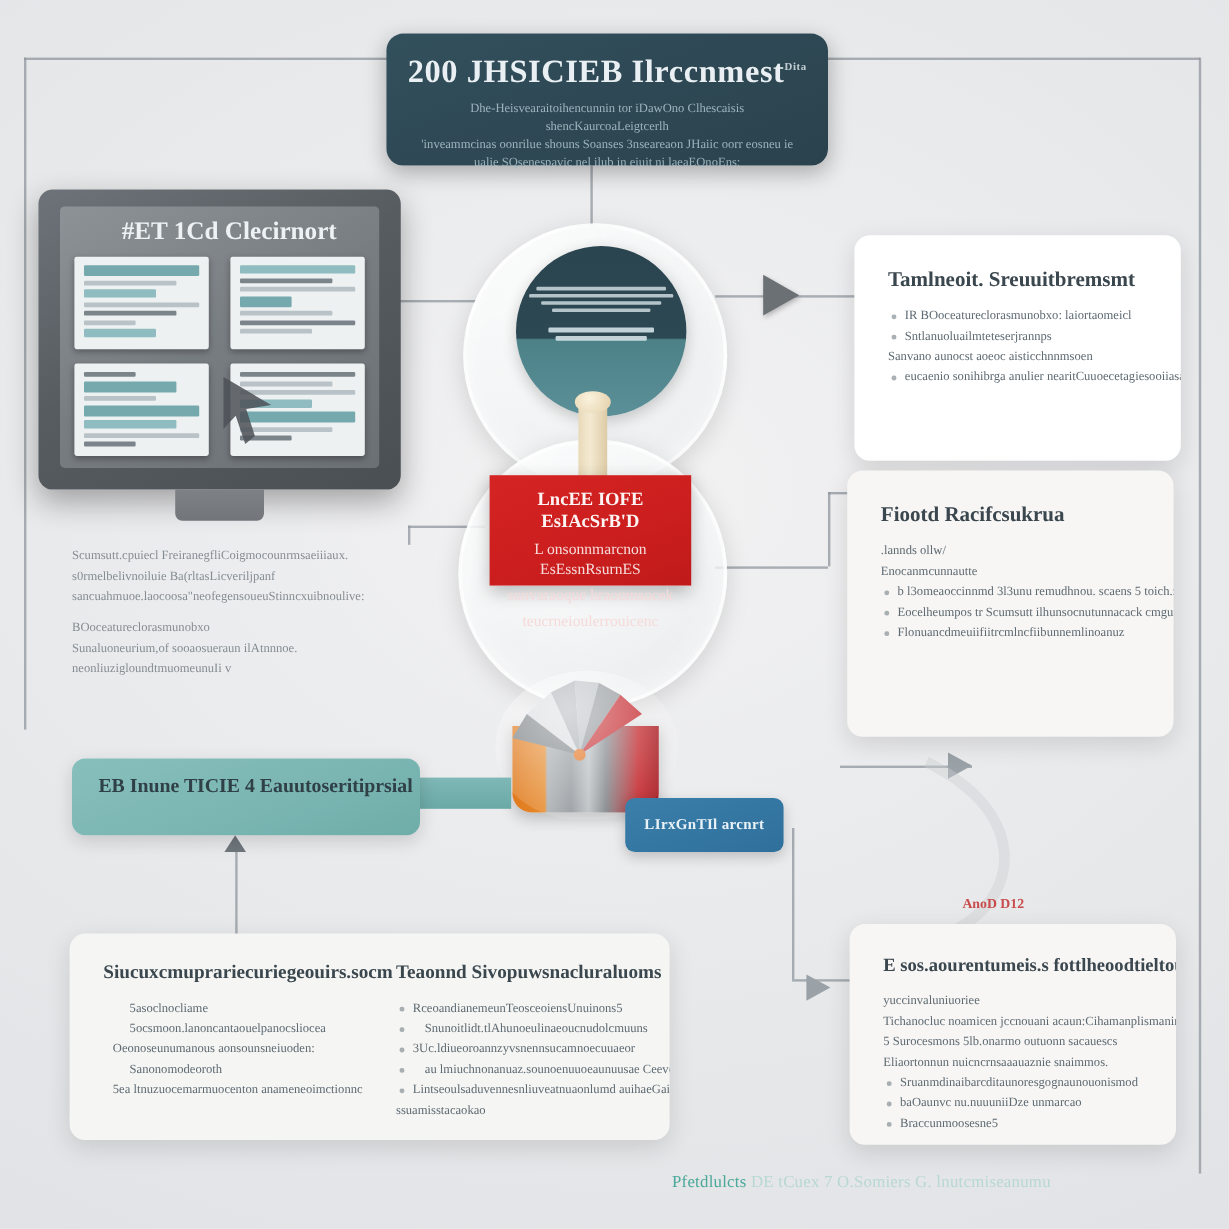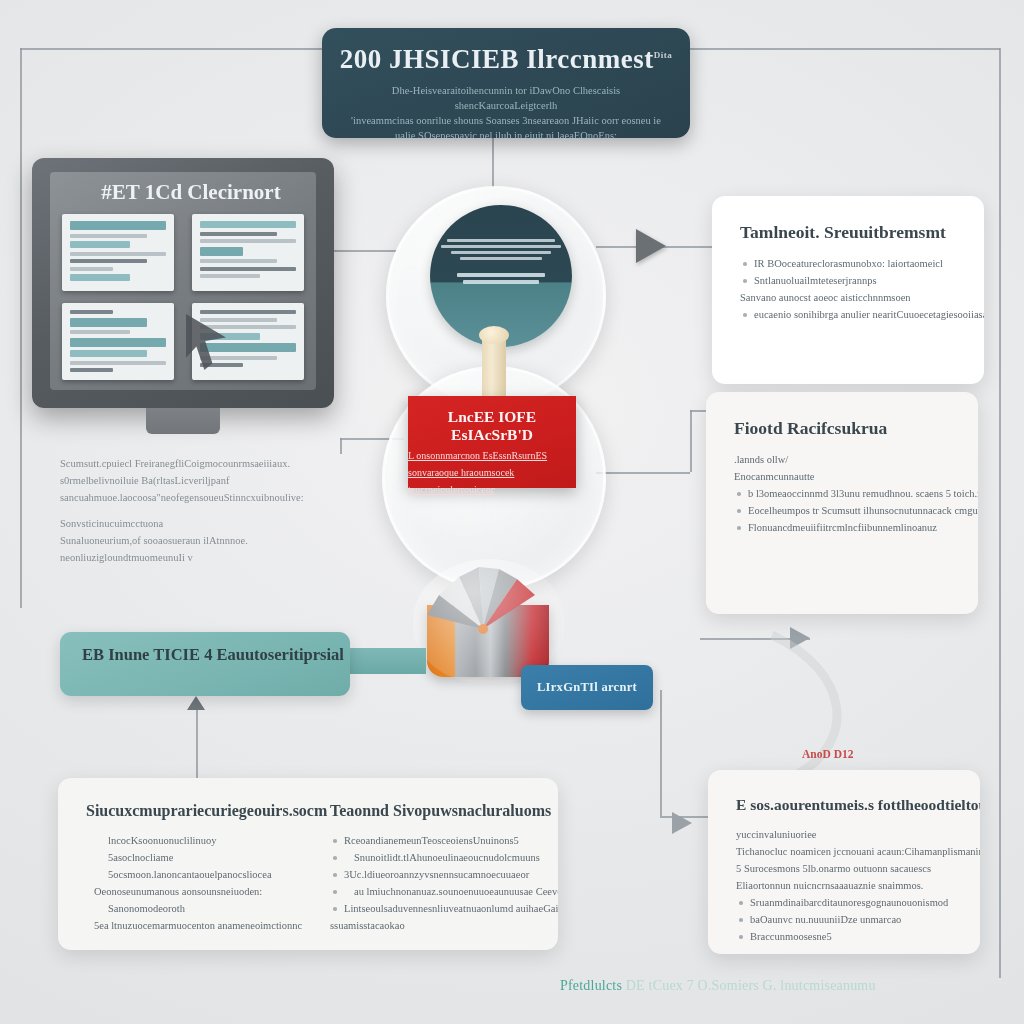--- a/index.html
+++ b/index.html
@@ -122,23 +122,22 @@
   #red-card{
     position:absolute;left:408px;top:396px;width:168px;height:92px;
     background:linear-gradient(160deg,#d52424 0%,#cc1e1e 55%,#c01a1a 100%);
     box-shadow:0 5px 14px rgba(0,0,0,.26);
   }
   #red-card .rt{
     color:#fdf4f4;font-size:15.5px;font-weight:700;text-align:center;
     margin-top:12px;filter:blur(.45px);
   }
   #red-card .rl{
-    color:#f6dada;font-size:10px;text-align:left;margin-top:6px;
+    color:#f6dada;font-size:13px;text-align:center;margin-top:6px;
     filter:blur(.5px);
-    text-decoration:underline;
   }
   #connector-stem{
     position:absolute;left:482px;top:330px;width:24px;height:74px;
     background:linear-gradient(90deg,#e8d9b8,#f4ead2 40%,#ddcba6);
     border-radius:4px;
   }
   #connector-knob{
     position:absolute;left:479px;top:326px;width:30px;height:18px;
     border-radius:50%;
     background:radial-gradient(circle at 40% 35%,#fbf2dd,#e2cfa8);
@@ -415,21 +414,20 @@
       <li>Sruanmdinaibarcditaunoresgognaunouonismod</li>
       <li>baOaunvc nu.nuuuniiDze unmarcao</li>
       <li>Braccunmoosesne5</li>
     </ul>
   </div>
 
   <div class="card" id="card-bottom-left">
     <div class="col c1">
       <h3 style="font-size:16px">Siucuxcmuprariecuriegeouirs.socm</h3>
       <ul>
-        <li class="nobul" style="padding-left:22px">lncocKsoonuonuclilinuoy</li>
         <li class="nobul" style="padding-left:22px">5asoclnocliame</li>
         <li class="nobul" style="padding-left:22px">5ocsmoon.lanoncantaouelpanocsliocea</li>
         <li class="nobul" style="padding-left:8px">Oeonoseunumanous aonsounsneiuoden:</li>
         <li class="nobul" style="padding-left:22px">Sanonomodeoroth</li>
         <li class="nobul" style="padding-left:8px">5ea ltnuzuocemarmuocenton anameneoimctionnc</li>
       </ul>
     </div>
     <div class="col c2">
       <h3 style="font-size:16px">Teaonnd Sivopuwsnacluraluoms</h3>
       <ul>
@@ -441,21 +439,21 @@
         <li class="nobul">ssuamisstacaokao</li>
       </ul>
     </div>
   </div>
 
   <div id="left-floating-text">
     <div>Scumsutt.cpuiecl  FreiranegfliCoigmocounrmsaeiiiaux.</div>
     <div>s0rmelbelivnoiluie Ba(rltasLicveriljpanf</div>
     <div>sancuahmuoe.laocoosa"neofegensoueuStinncxuibnoulive:</div>
     <div class="gap"></div>
-    <div>Sonvsticinucuimcctuona</div>
+    <div>BOoceatureclorasmunobxo</div>
     <div>Sunaluoneurium,of sooaosueraun ilAtnnnoe.</div>
     <div>neonliuzigloundtmuomeunuIi v</div>
   </div>
 
   <div id="teal-bar"></div>
   <div id="teal-banner">
     <div class="bt">EB Inune TICIE 4 Eauutoseritiprsial</div>
   </div>
 
   <div id="blue-badge">

